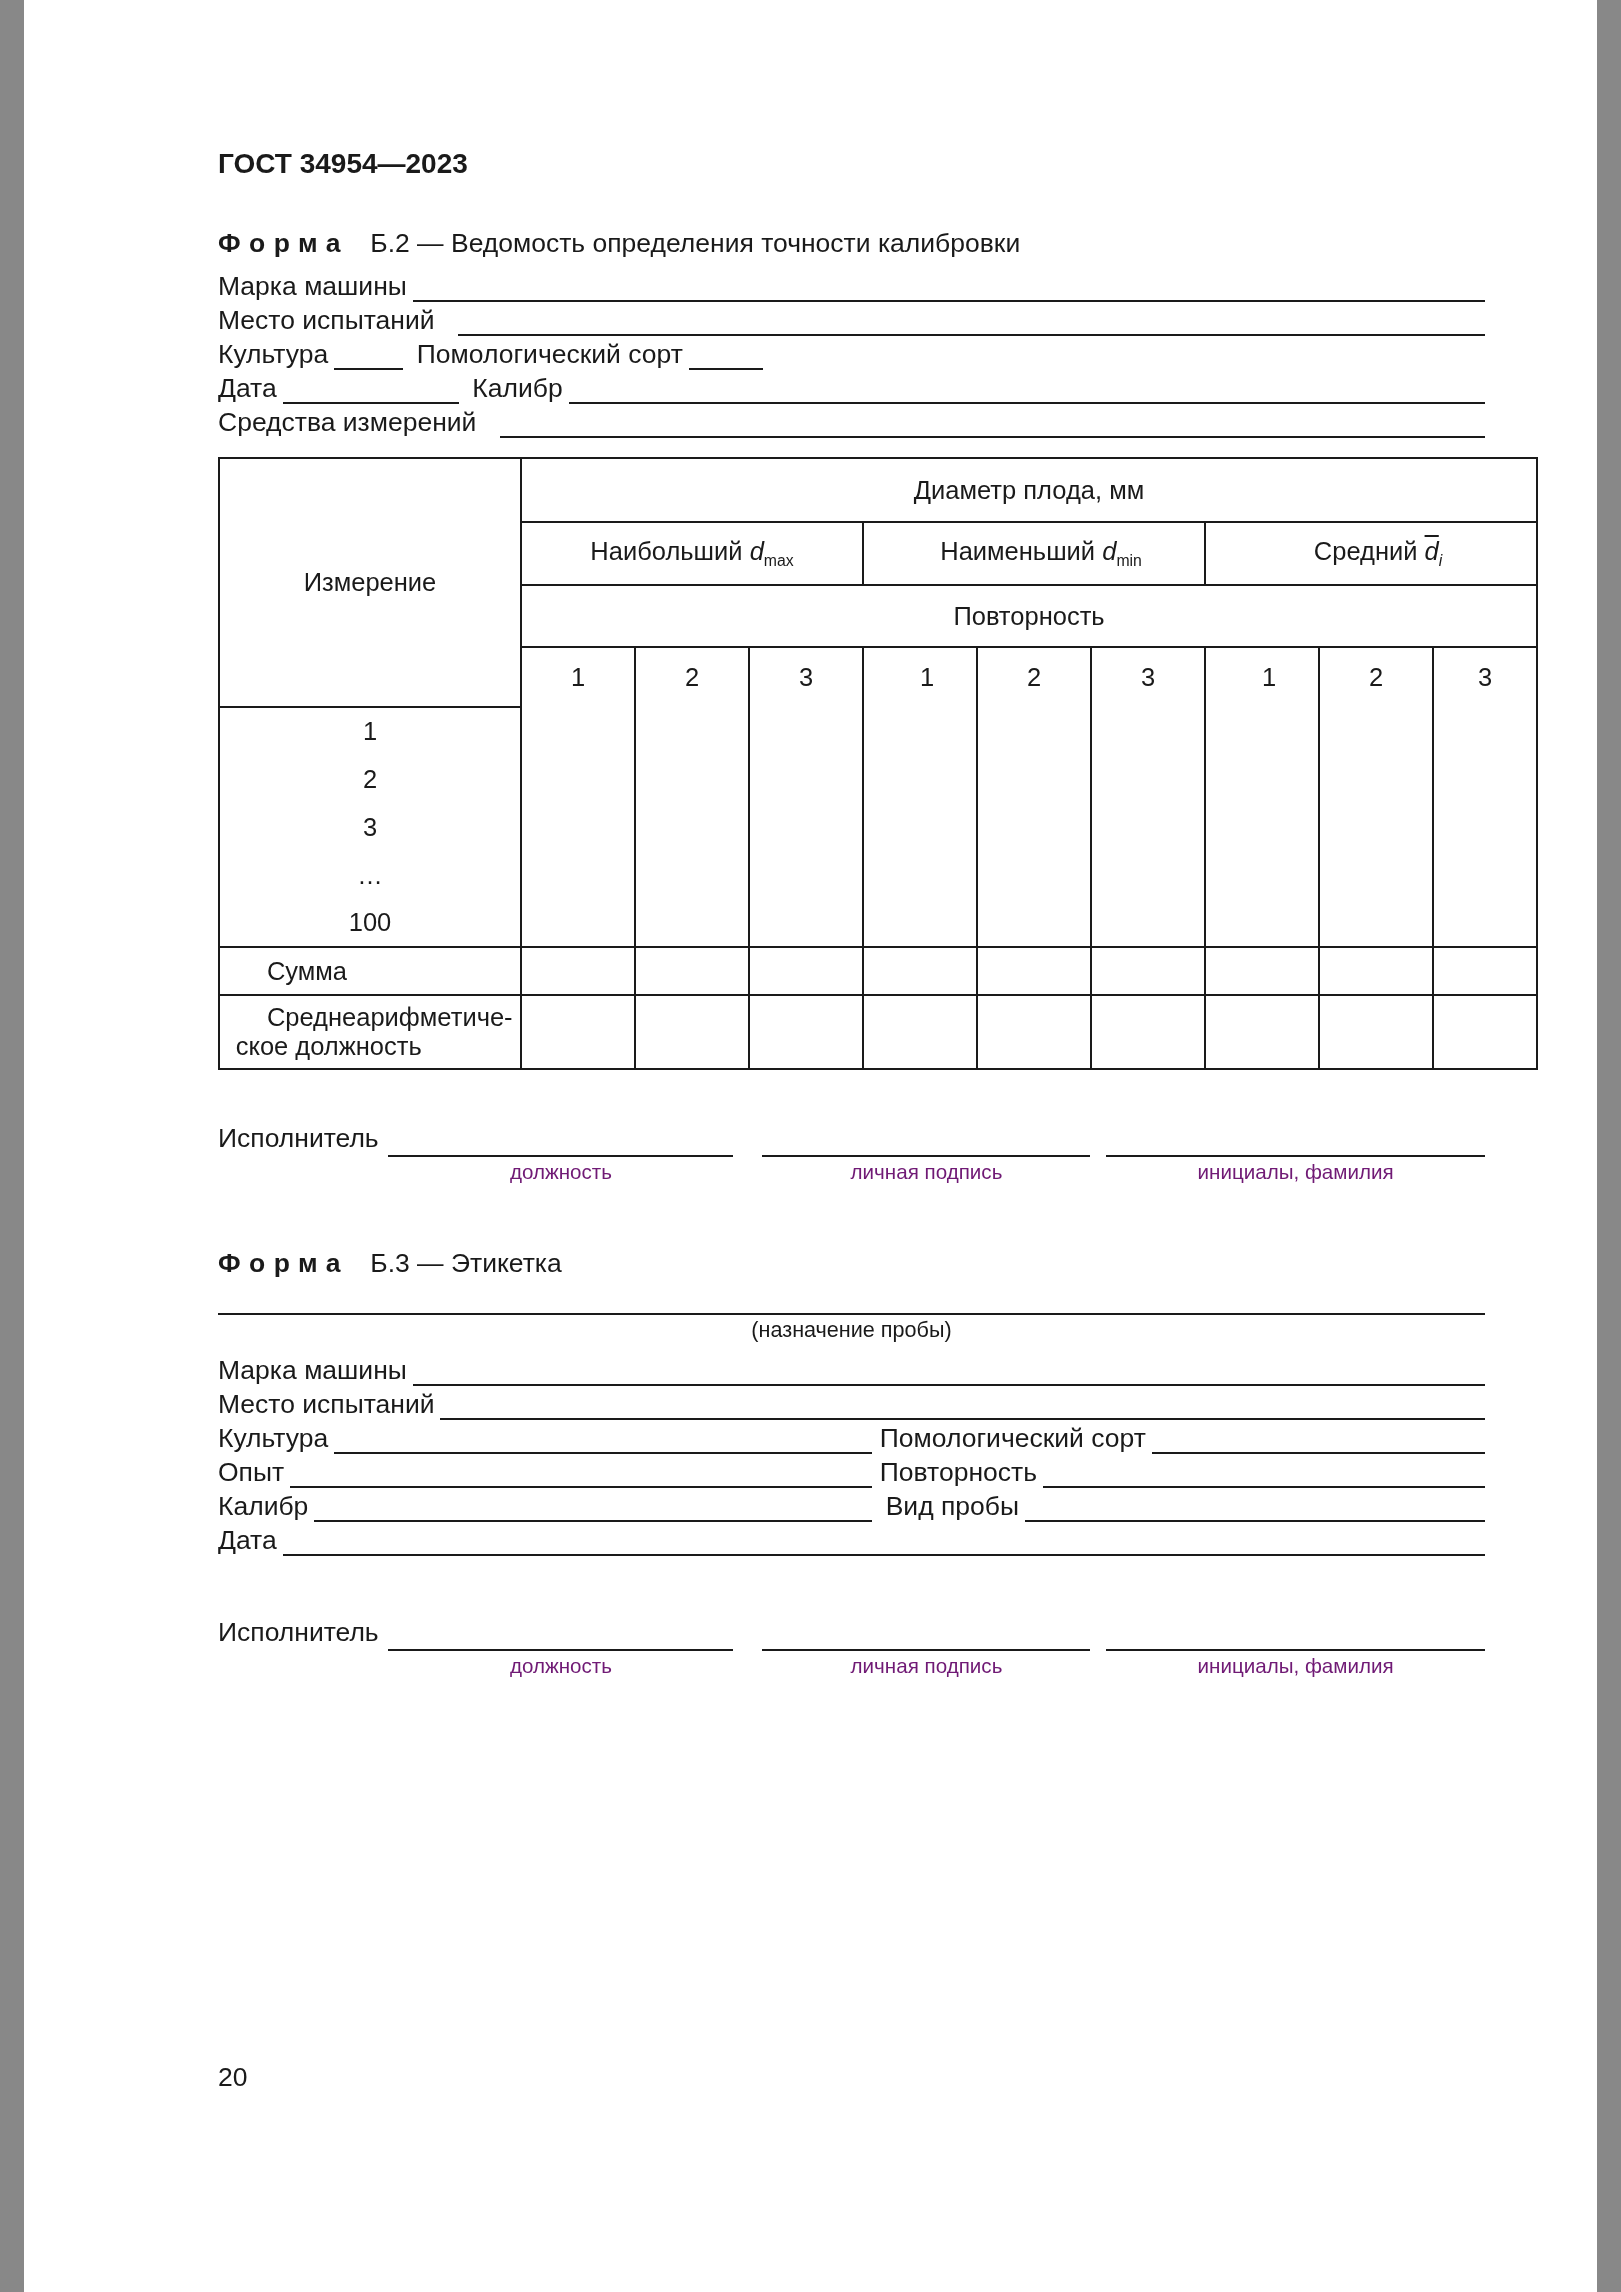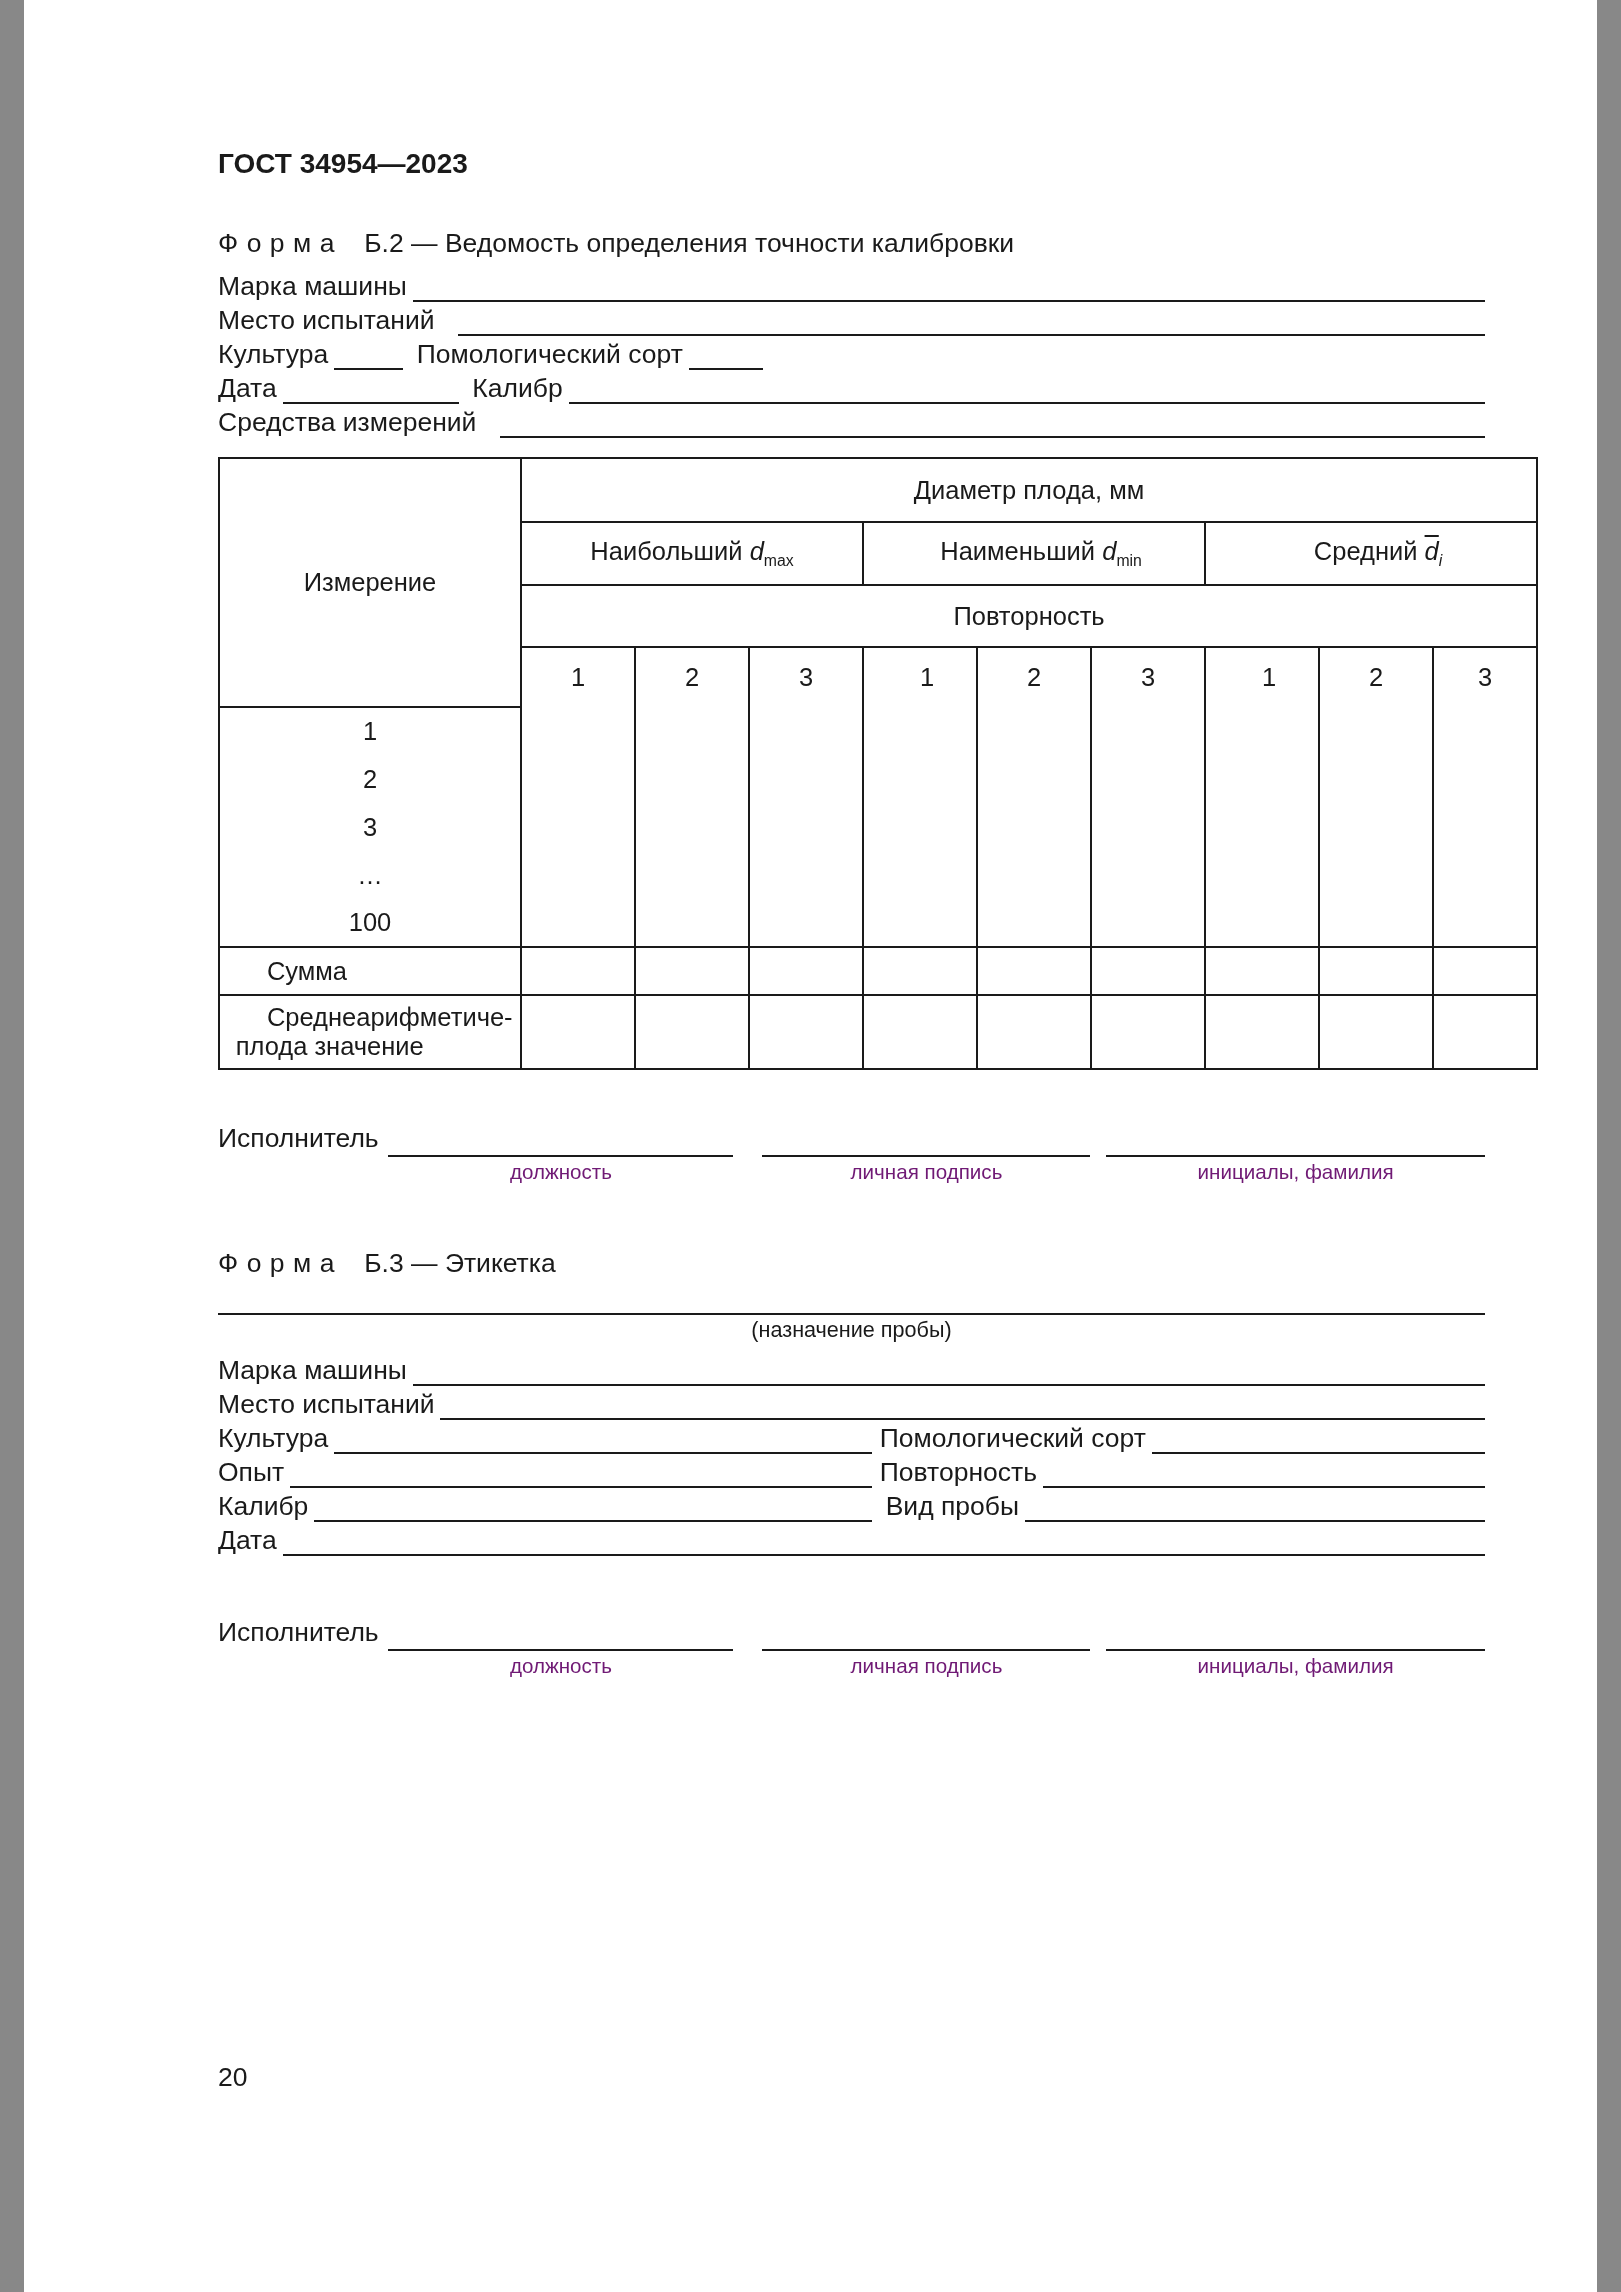--- a/index.html
+++ b/index.html
@@ -9,21 +9,21 @@
     margin:0 auto;
     background:#ffffff;
     box-sizing:border-box;
     padding:147px 112px 0 194px;
     font-family:"Liberation Sans","DejaVu Sans",sans-serif;
     color:#1a1a1a;
     overflow:hidden;
   }
   .doc-header { font-size:28px; font-weight:bold; line-height:33px; }
   .form-title { font-size:26.5px; line-height:33px; }
-  .form-title .spaced { letter-spacing:0.32em; margin-right:0.8em; }
+  .form-title .spaced { letter-spacing:0.32em; margin-right:0.8em;font-weight:bold; }
   .fields { margin-top:7.8px; }
   .frow { display:flex; align-items:flex-end; height:34px; font-size:26.5px; white-space:nowrap; }
   .frow .lbl { line-height:32px; }
   .fill { border-bottom:2px solid #1a1a1a; height:32px; flex:1 1 auto; margin-left:5.9px; }
   .fill.fx70  { flex:0 0 69px; }
   .fill.fx75  { flex:0 0 74px; }
   .fill.fx180 { flex:0 0 176px; }
   .gap14 { margin-left:13.7px; }
   .gap24 { margin-left:23.5px; }
   .spacer { flex:1 1 auto; }
@@ -231,21 +231,21 @@
         <td class="gl"></td>
           <td></td>
           <td></td>
         <td class="gl"></td>
           <td></td>
           <td></td>
       </tr>
       <tr class="mean">
         <td class="lab" style="border-left:none;border-right:2px solid #1a1a1a;">
           <div class="ind1">Среднеарифметиче-</div>
-          <div class="ind2">плода значение</div>
+          <div class="ind2">ское должность</div>
         </td>
         <td></td>
           <td></td>
           <td></td>
         <td class="gl"></td>
           <td></td>
           <td></td>
         <td class="gl"></td>
           <td></td>
           <td></td>

